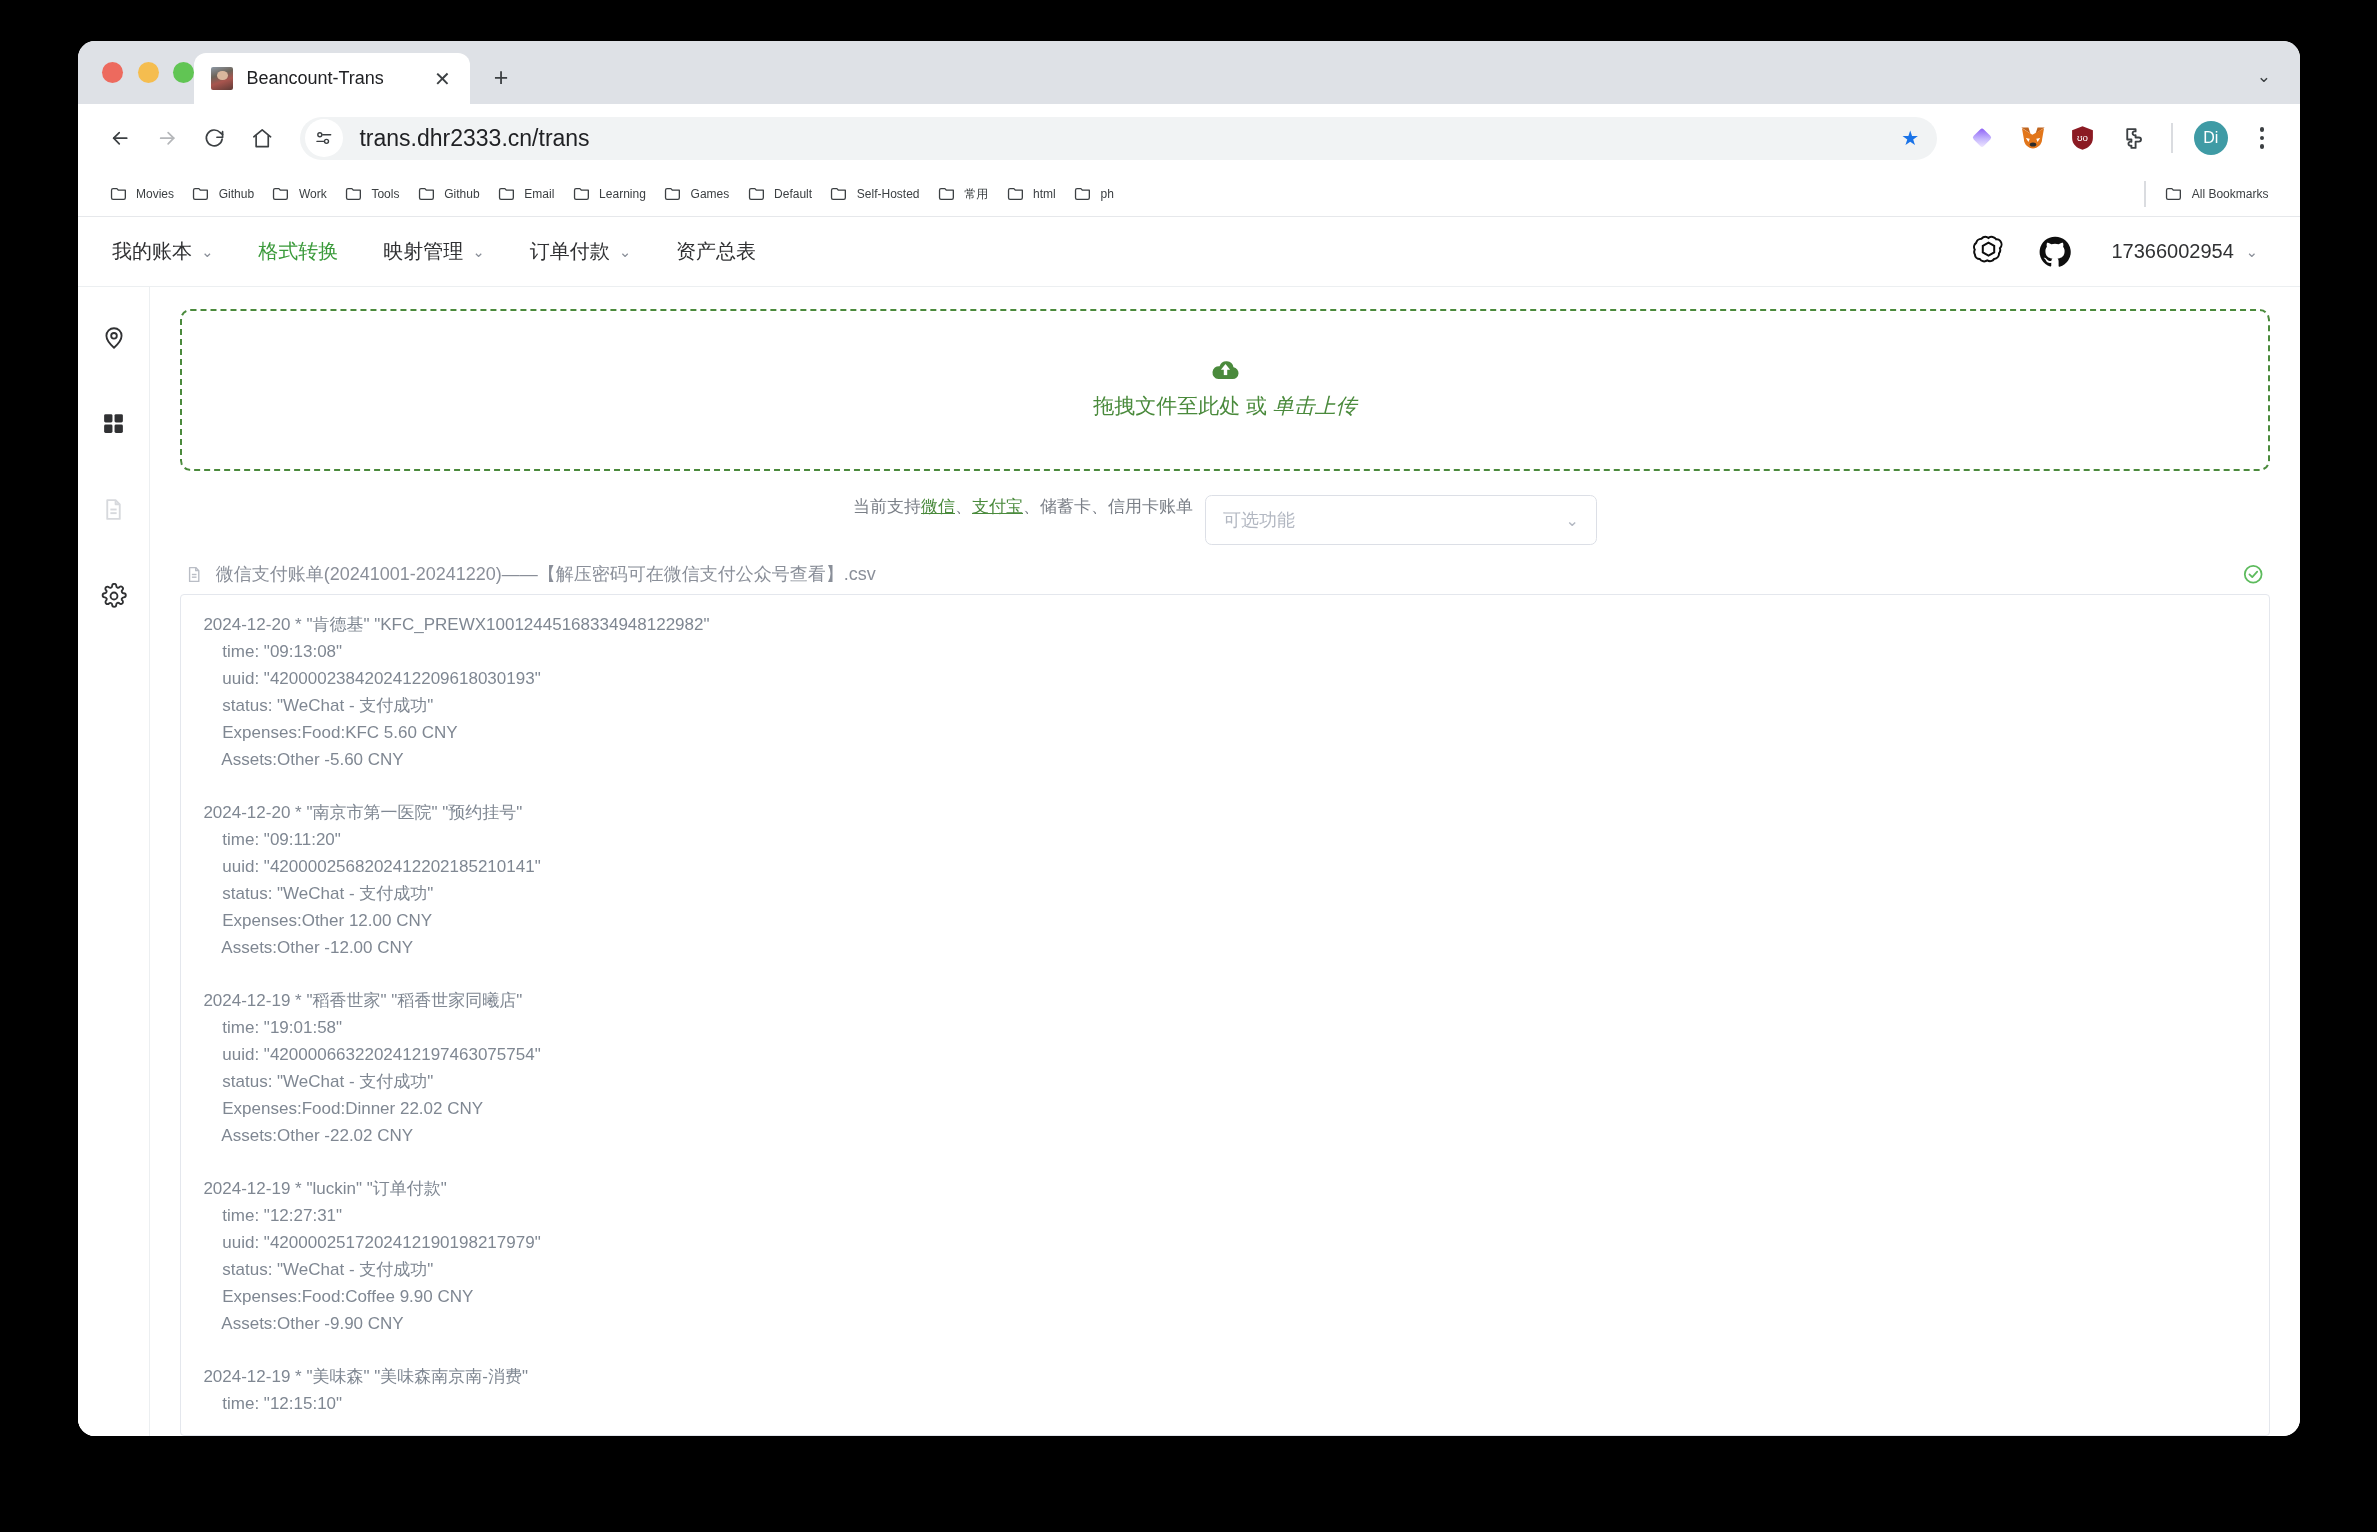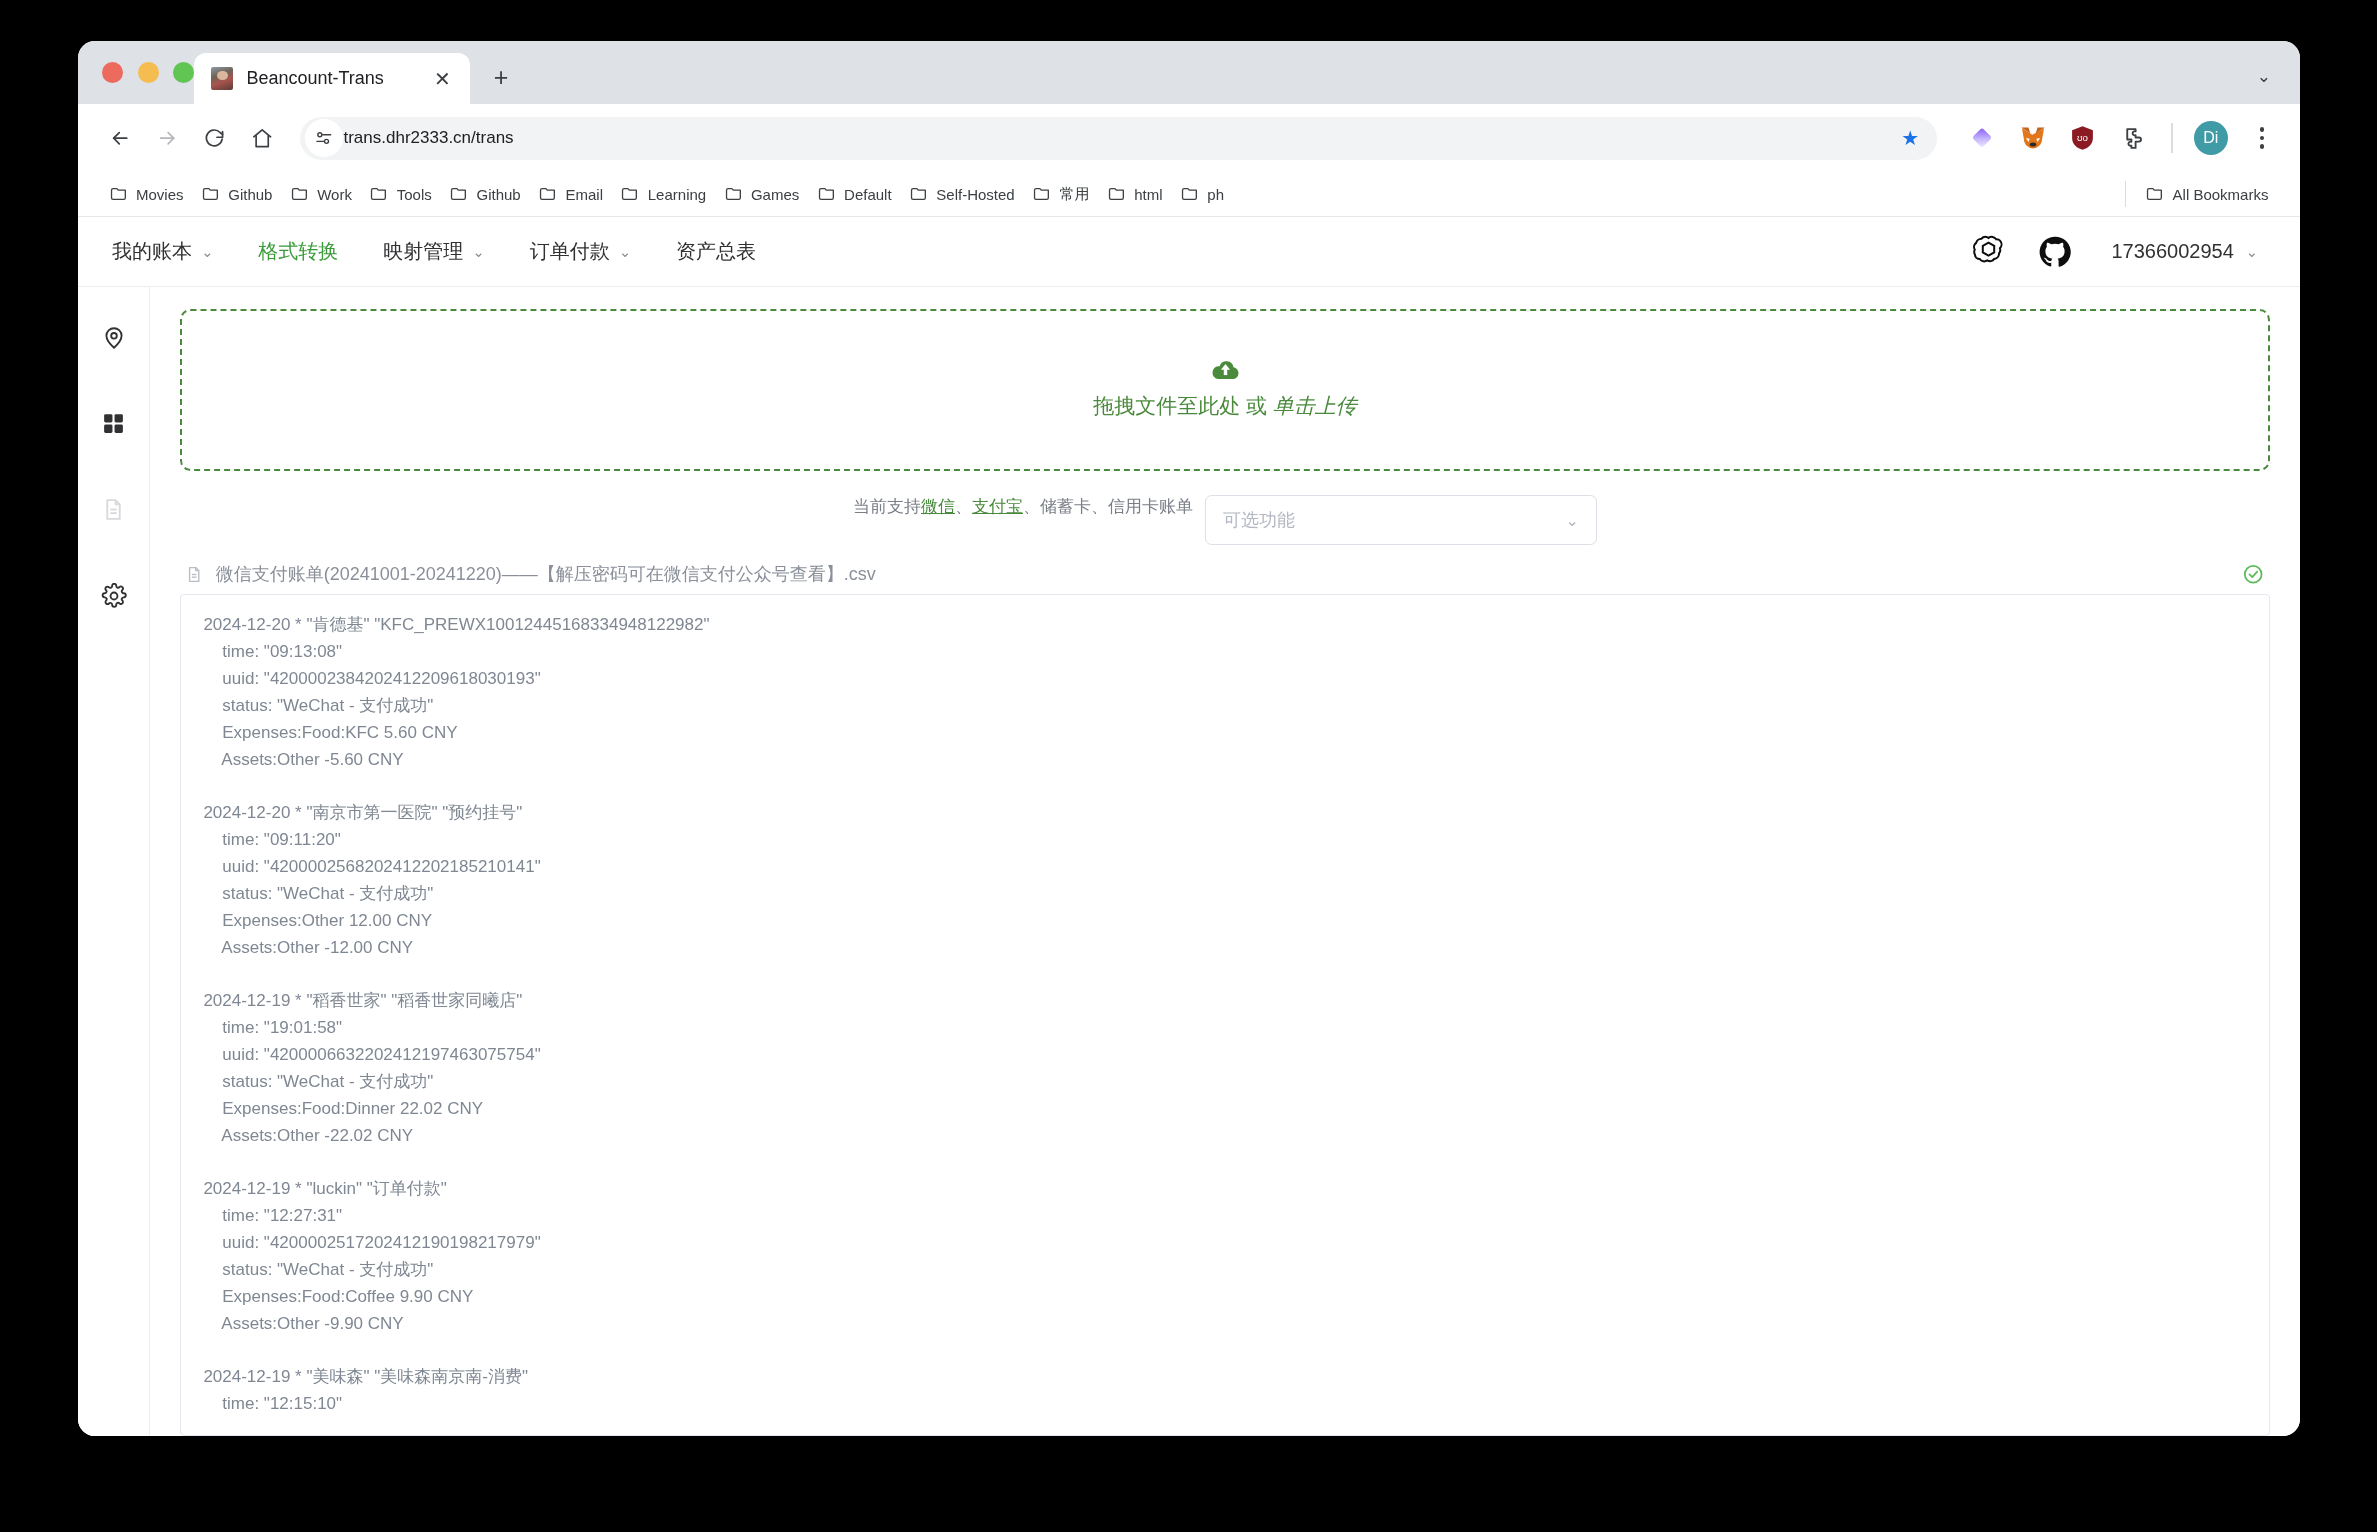--- a/index.html
+++ b/index.html
@@ -99,21 +99,21 @@
     display:flex; align-items:center;
     padding: 0 9.2px 0 5.3px;
   }
   .omni-siteicon{
     width: 38px; height:38px; border-radius:50%;
     display:flex; align-items:center; justify-content:center;
     background:#fff;
     color:#3c4043;
   }
   #omnibox-url {
-    font-size: 17px; color: #202124; margin-left: 0;
+    font-size: 23px; color: #202124; margin-left: 16px;
     white-space: nowrap; flex:1 1 auto;
   }
   .omni-star { color:#1a73e8; font-size:20px; padding-right: 9.2px;}
 
   .ext-icon { width:37px; height:37px; display:flex; align-items:center; justify-content:center; margin: 0 4px; }
   .tb-sep { width:1.3px; height:30px; background:#dadce0; margin: 0 10.5px; }
   .avatar-chip{
     width:34px;height:34px;border-radius:50%;
     background:#3f9ba5;color:#fff;font-size:16px;
     display:flex;align-items:center;justify-content:center;
@@ -128,21 +128,21 @@
     background:#fff;
     display:flex; align-items:center;
     padding: 0 22.4px;
     border-bottom: 1.3px solid #e6e8eb;
     font-size: 16px; color:#3c4043;
   }
   .bm {
     display:flex; align-items:center; gap:8px;
     padding: 5.3px 9.2px; border-radius: 5.3px; white-space:nowrap;
   }
-  .bm-label{ font-size:15px; color:#3c4043; }
+  .bm-label{ font-size:12px; color:#3c4043; }
   .bm-spacer{ flex:1 1 auto; }
   .bm-divider{ width:1.3px;height:26px;background:#dadce0;margin:0 10.5px;}
 
   .folder-ico{ width:18.4px;height:16px; position:relative; flex:0 0 auto;}
   .folder-ico svg{display:block;}
 
   
   #app {
     position:relative;
     height: calc(1395px - 63px - 68px - 45px);

